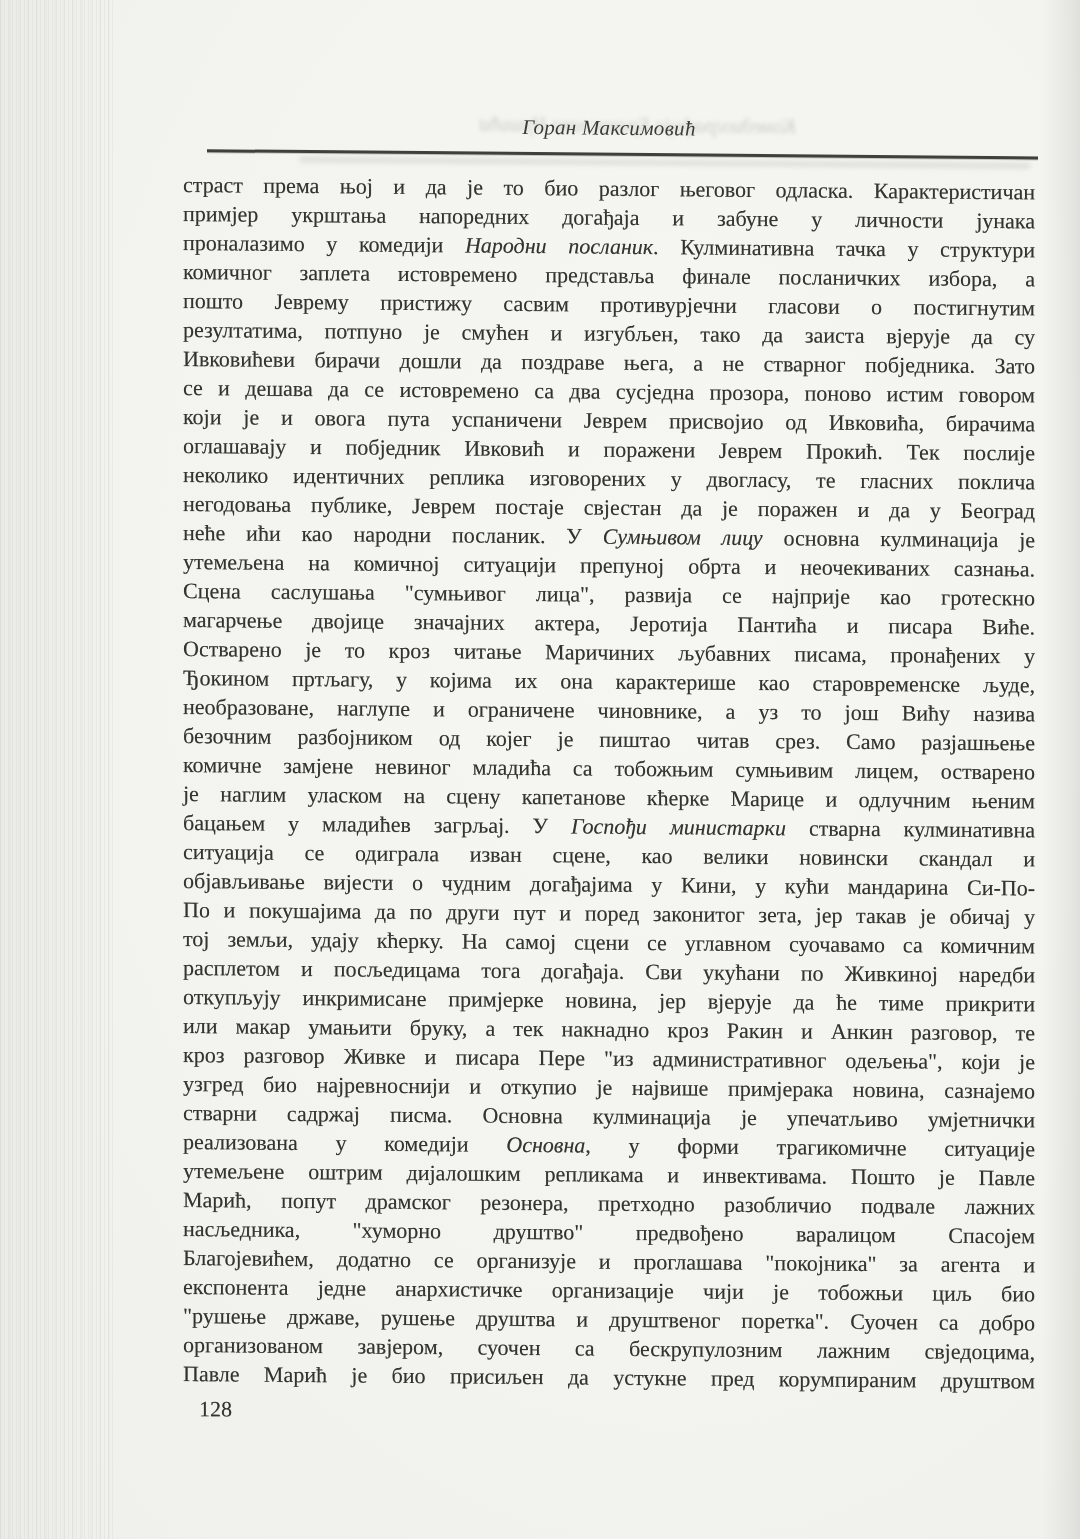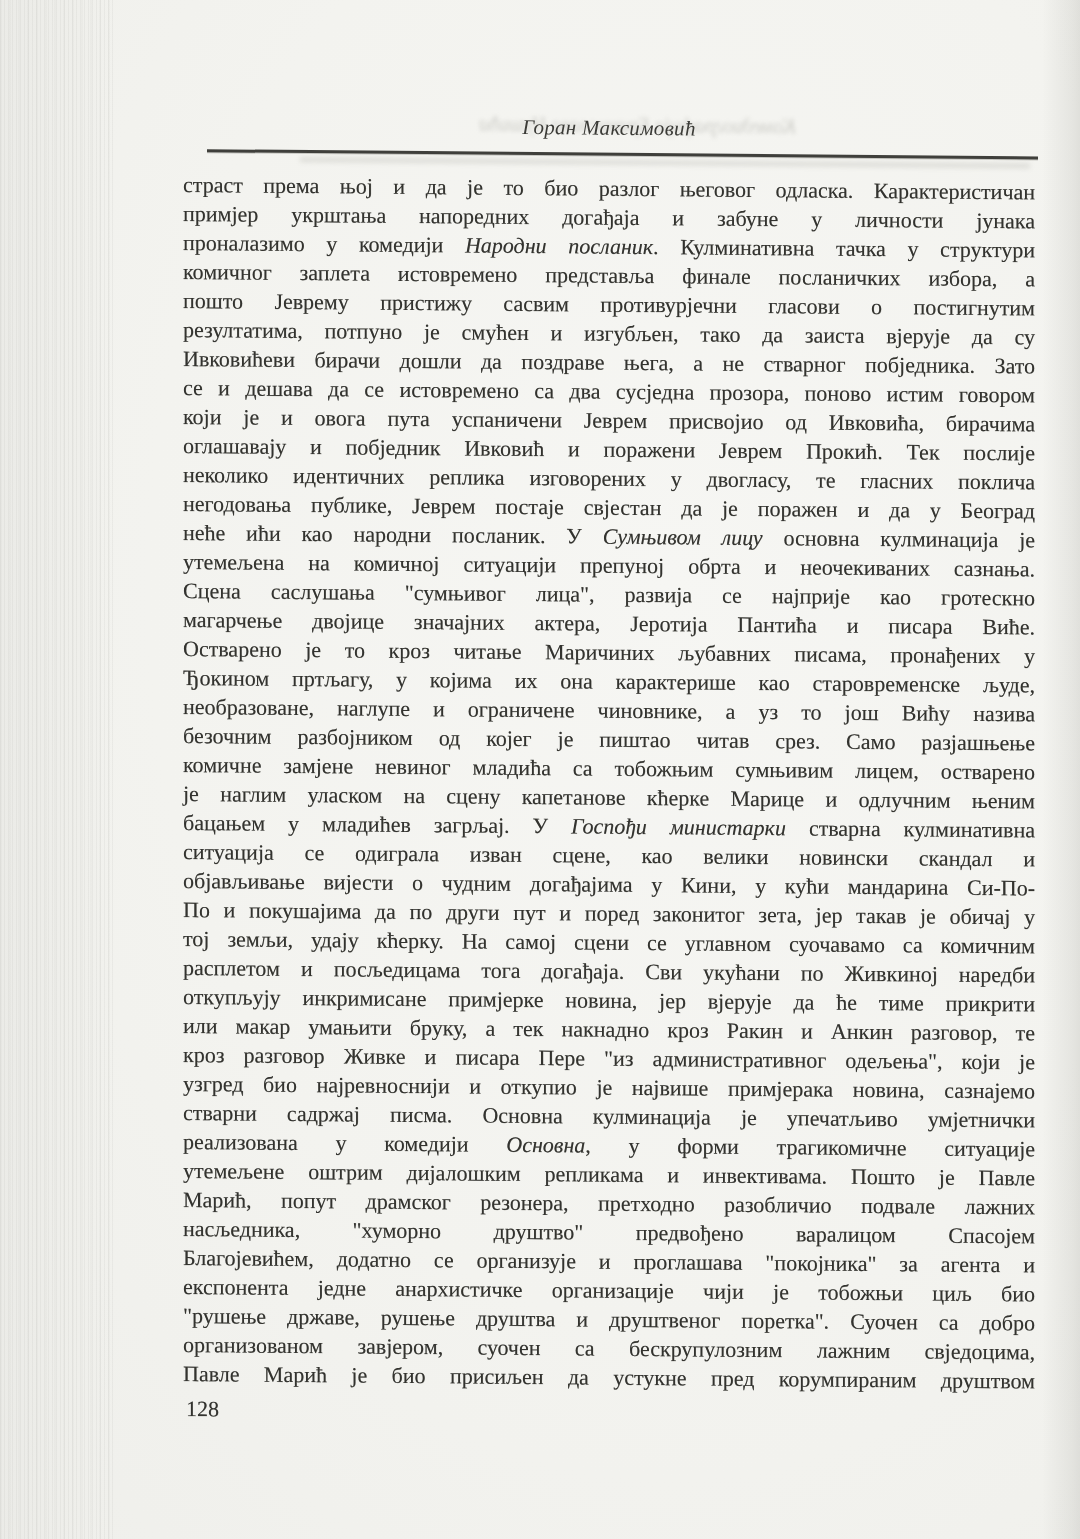--- a/index.html
+++ b/index.html
@@ -71,21 +71,21 @@
   }
   .body-text .line {
     height: 29px;
     line-height: 29px;
     text-align: justify;
     text-align-last: justify;
     white-space: normal;
   }
   .body-text em { font-style: italic; }
   .page-number {
-    position: absolute; top: 1396px; left: 186px;
+    position: absolute; top: 1396px; left: 199px;
     font-size: 22px;
     color: #33332f;
     text-shadow: 0.2px 0.2px 0.35px rgba(55,55,50,0.45);
   }
 </style>
 </head>
 <body>
 
 <div class="page">
   <div class="binding-texture"></div>

